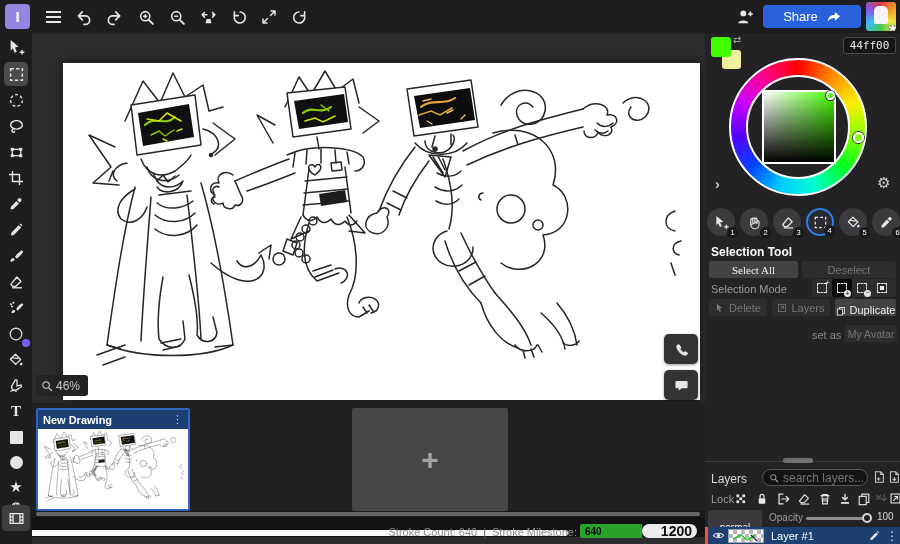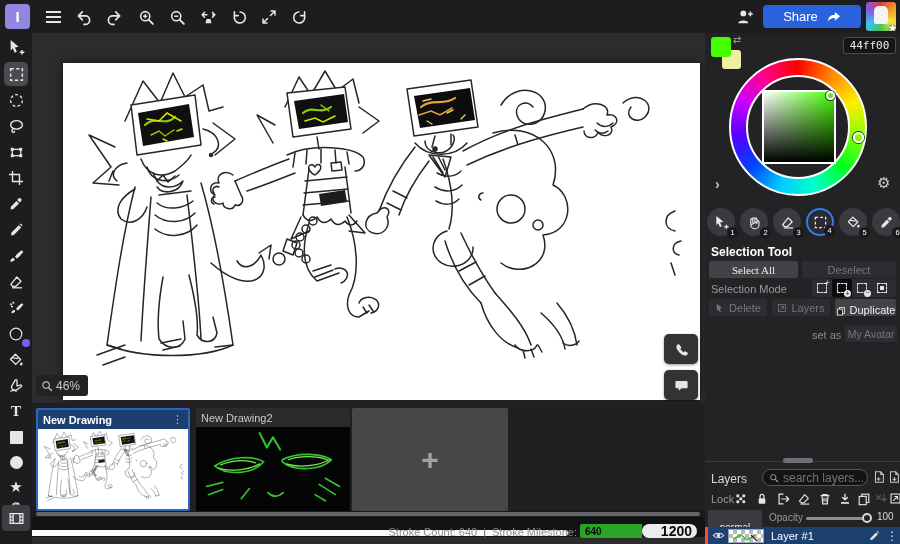--- a/index.html
+++ b/index.html
@@ -739,30 +739,20 @@
         <span style="color:#fff;font-weight:bold;flex:1;">New Drawing</span>
         <span style="color:#ccd4e4;font-size:11px;">⋮</span>
       </div>
       <div style="height:80px;background:#fff;">
         <svg width="150" height="80" viewBox="0 0 637 337" preserveAspectRatio="xMidYMid meet">
             <use href="#sketch"></use>
           </svg>
       </div>
     </div>
 
-    <div class="tabcard" style="left:164px;background:#050505;">
-      <div class="tabhead" style="background:#2b2b2e;">
-        <span style="color:#c9c9cc;flex:1;">New Drawing2</span>
-      </div>
-      <div style="height:84px;background:#050505;">
-        <svg width="154" height="82" viewBox="0 0 150 80" preserveAspectRatio="xMidYMid meet">
-            <use href="#greenface"></use>
-          </svg>
-      </div>
-    </div>
 
     <div class="tabcard" style="left:320px;width:156px;background:#47474a;display:flex;align-items:center;justify-content:center;">
       <span style="color:#a2a2a6;font-size:30px;font-weight:bold;line-height:1;">+</span>
     </div>
 
     <div class="abs" style="left:0;top:108px;width:673px;height:5px;background:#19191b;">
       <div class="abs" style="left:4px;top:1px;width:664px;height:4px;border-radius:2px;background:#66666b;"></div>
     </div>
   </div>
 

